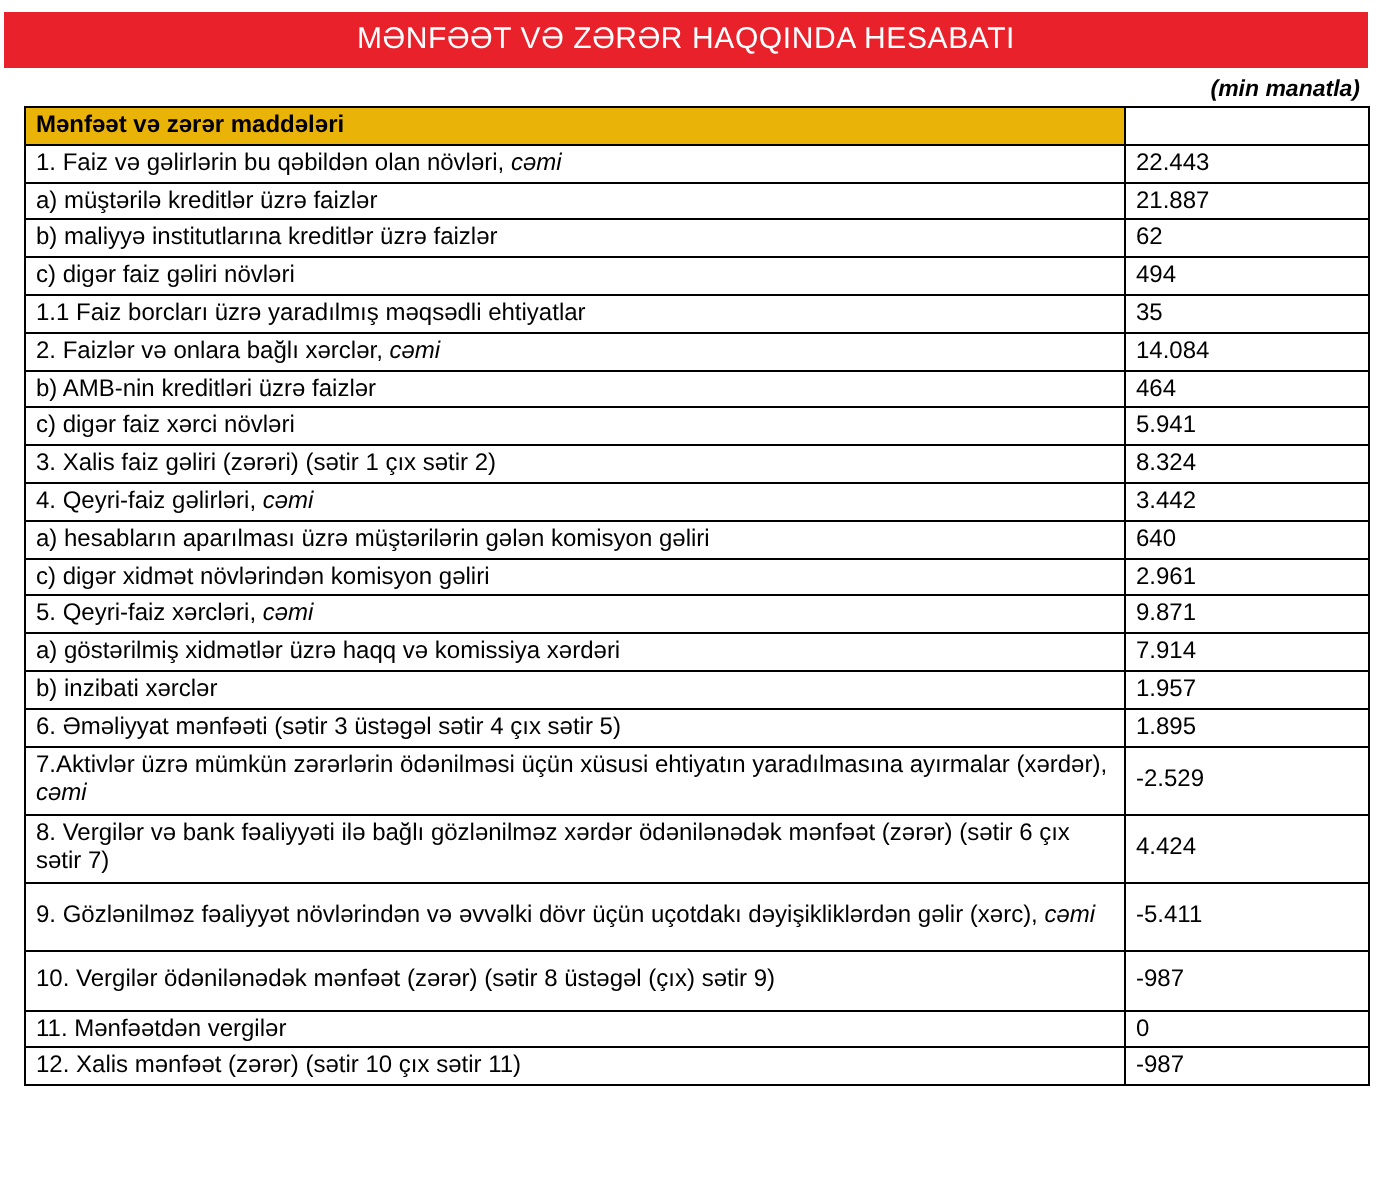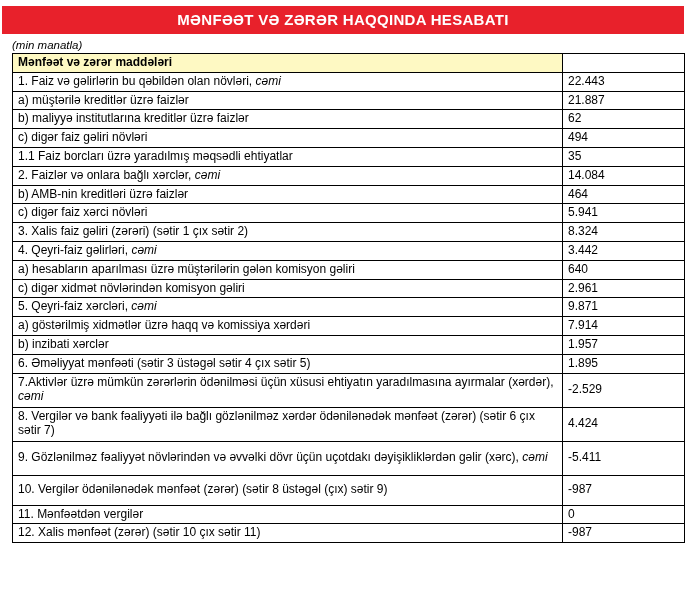--- a/index.html
+++ b/index.html
@@ -18,31 +18,33 @@
     width: 696px;
     height: 600px;
     position: relative;
     box-sizing: border-box;
   }
   .title-bar {
     margin: 6px 12px 4px 2px;
     background: #e8212b;
     color: #ffffff;
     text-align: center;
-    font-weight: bold;
+    font-weight: normal;
     font-size: 15px;
     letter-spacing: 0.3px;
     padding: 4px 0 5px 0;
     border: 1px solid #e8212b;
   }
   .units-row {
     margin: 0 12px;
+    text-align: right;
     font-style: italic;
     font-size: 11.5px;
     padding: 1px 4px 2px 0;
+    font-weight: bold;
   }
   table.report {
     margin: 0 12px;
     border-collapse: collapse;
     width: 672px;
     table-layout: fixed;
   }
   table.report td {
     border: 1px solid #000000;
     font-size: 12px;
@@ -53,21 +55,21 @@
   td.label {
     text-align: left;
   }
   td.value {
     text-align: left;
     width: 122px;
   }
   .head-label {
     font-weight: bold;
     text-align: center;
-    background: #fef9c3;
+    background: #eab308;
     font-size: 12.5px;
   }
   .head-value {
     background: #ffffff;
   }
   .bold {
     font-weight: normal;
   }
   .ital {
     font-style: italic;

